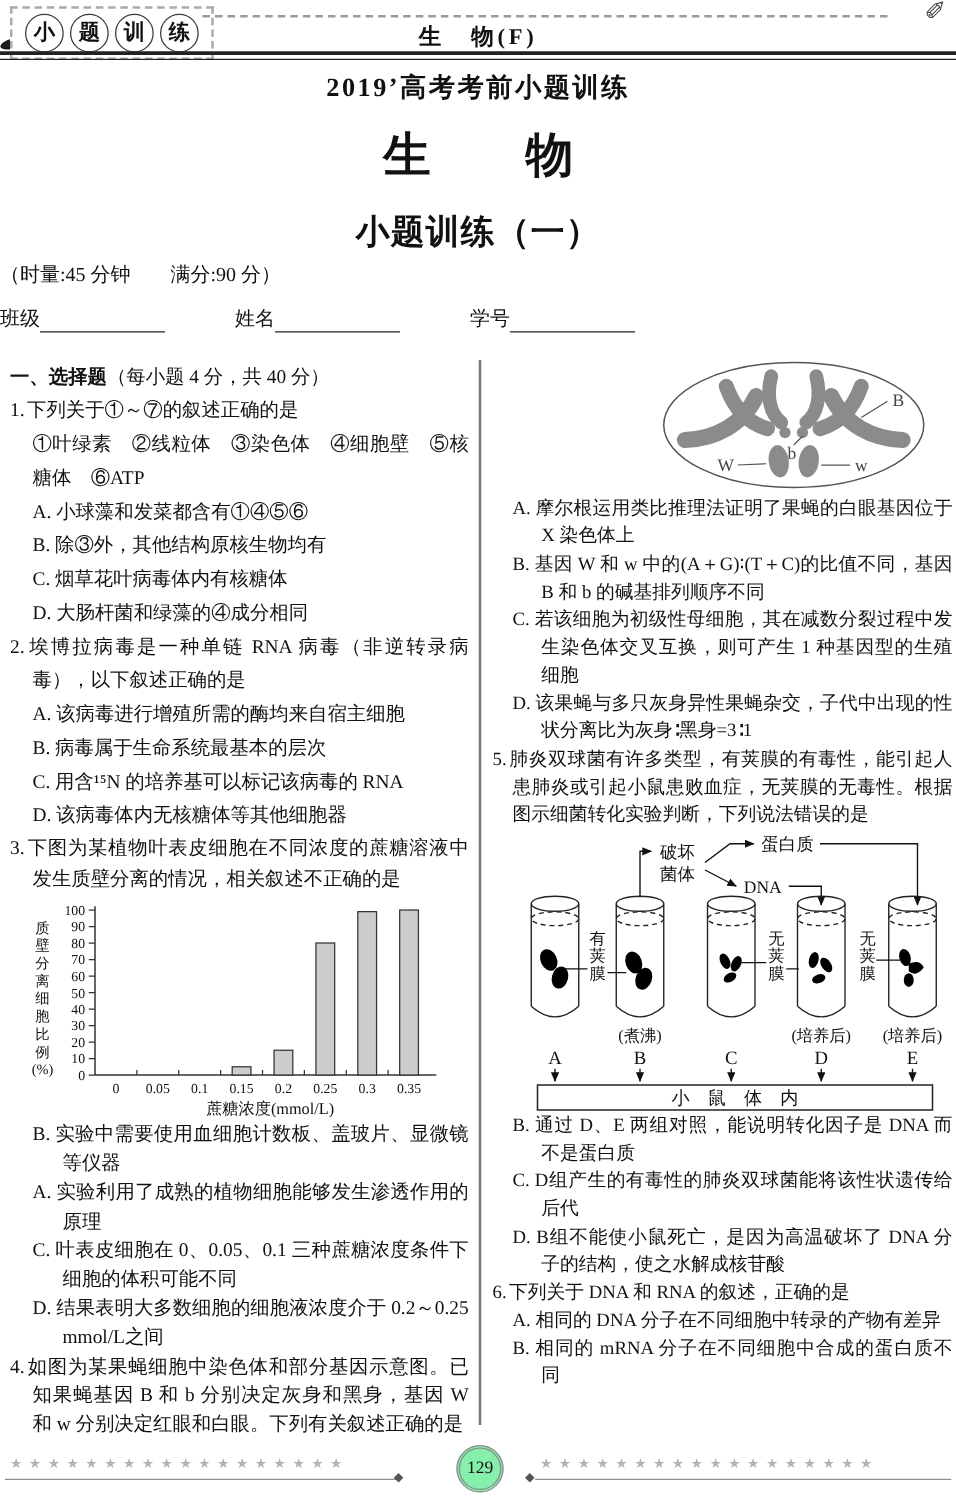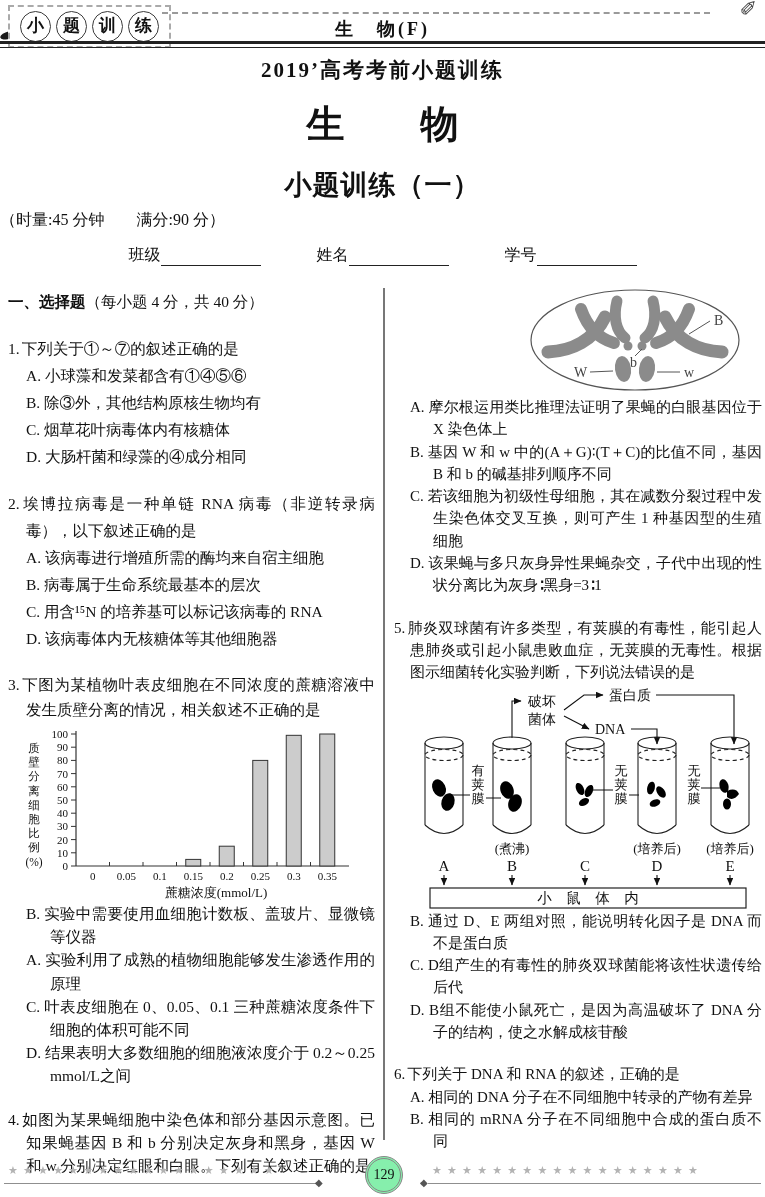--- a/index.html
+++ b/index.html
@@ -16,33 +16,33 @@
   .dashline{left:162px;top:12px;width:548px;border-top:2px dashed #9a9a9a;}
   .pencil{right:8px;top:-3px;font-size:21px;color:#444;}
   .banner{left:0;top:17px;width:100%;text-align:center;font-size:18px;font-weight:bold;letter-spacing:3px;}
   .rule{left:0;top:41px;width:765px;height:3px;border-top:3px solid #222;border-bottom:1px solid #222;}
 
   
   .t-series{left:0;top:56px;width:100%;text-align:center;font-size:21px;font-weight:bold;letter-spacing:2px;}
   .t-subject{left:0;top:99px;width:100%;text-align:center;font-size:38px;font-weight:bold;}
   .t-set{left:0;top:167px;width:100%;text-align:center;font-size:27px;font-weight:bold;letter-spacing:1px;}
   .t-meta{left:0;top:210px;width:100%;text-align:left;font-size:16px;}
-  .fields{left:0;top:245px;width:100%;display:flex;justify-content:center;gap:56px;font-size:16px;}
+  .fields{left:0;top:245px;width:100%;display:flex;gap:56px;font-size:16px;}
   .blank{display:inline-block;width:100px;height:17px;border-bottom:1px solid #222;vertical-align:bottom;}
 
   
   .divider{left:383px;top:288px;width:1.5px;height:852px;background:#777;}
   .col-left{left:8px;top:288px;width:367px;font-size:15.5px;text-align:justify;}
   .col-right{left:394px;top:288px;width:368px;font-size:15px;text-align:justify;}
   .lh27{line-height:27px;}
   .lh25{line-height:25px;}
   .lh23{line-height:23.2px;}
   .lh22{line-height:22.3px;}
   .sec b{font-weight:bold;}
-  .q{padding-left:18px;text-indent:-18px;margin-top:20px;}
+  .q{padding-left:18px;text-indent:-18px;}
   .qno{margin-right:2px;}
   .items{padding-left:18px;}
   .opt{margin-left:18px;padding-left:24px;text-indent:-24px;}
   .col-right .q{padding-left:16px;text-indent:-16px;}
   .col-right .opt{margin-left:16px;padding-left:23px;text-indent:-23px;}
   .chart-wrap{margin:4px 0 2px 6px;height:174px;}
   .cellfig{margin:0 0 4px 130px;height:104px;}
   .expfig{margin:1px 0 1px 0;height:224px;}
 
   
@@ -85,20 +85,21 @@
     </span>
   </div>
 
   <div class="abs divider"></div>
 
   <div class="abs col-left">
     <div class="lh27">
       <div class="sec"><b>一、选择题</b><span>（每小题 4 分，共 40 分）</span></div>
 
       <div class="q"><span class="qno">1.</span><span>下列关于①～⑦的叙述正确的是</span></div>
+      <div class="items">①叶绿素　②线粒体　③染色体　④细胞壁　⑤核糖体　⑥ATP</div>
       <div class="opt">A. 小球藻和发菜都含有①④⑤⑥</div>
       <div class="opt">B. 除③外，其他结构原核生物均有</div>
       <div class="opt">C. 烟草花叶病毒体内有核糖体</div>
       <div class="opt">D. 大肠杆菌和绿藻的④成分相同</div>
 
       <div class="q"><span class="qno">2.</span><span>埃博拉病毒是一种单链 RNA 病毒（非逆转录病毒），以下叙述正确的是</span></div>
       <div class="opt">A. 该病毒进行增殖所需的酶均来自宿主细胞</div>
       <div class="opt">B. 病毒属于生命系统最基本的层次</div>
       <div class="opt">C. 用含¹⁵N 的培养基可以标记该病毒的 RNA</div>
       <div class="opt">D. 该病毒体内无核糖体等其他细胞器</div>

